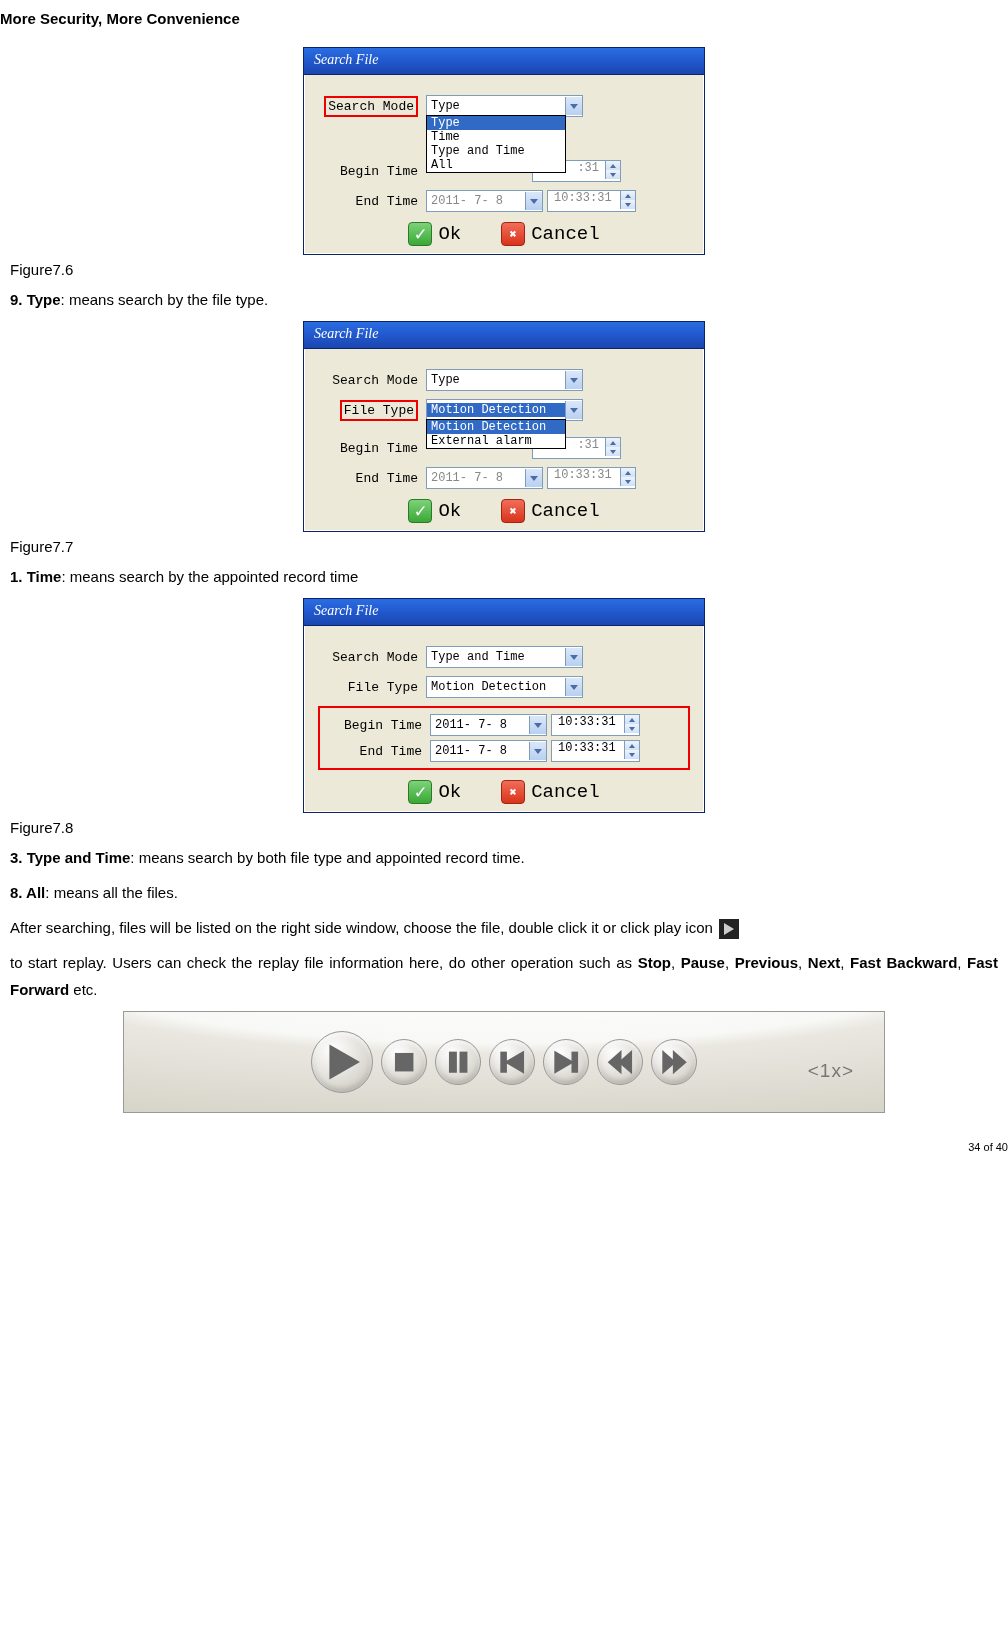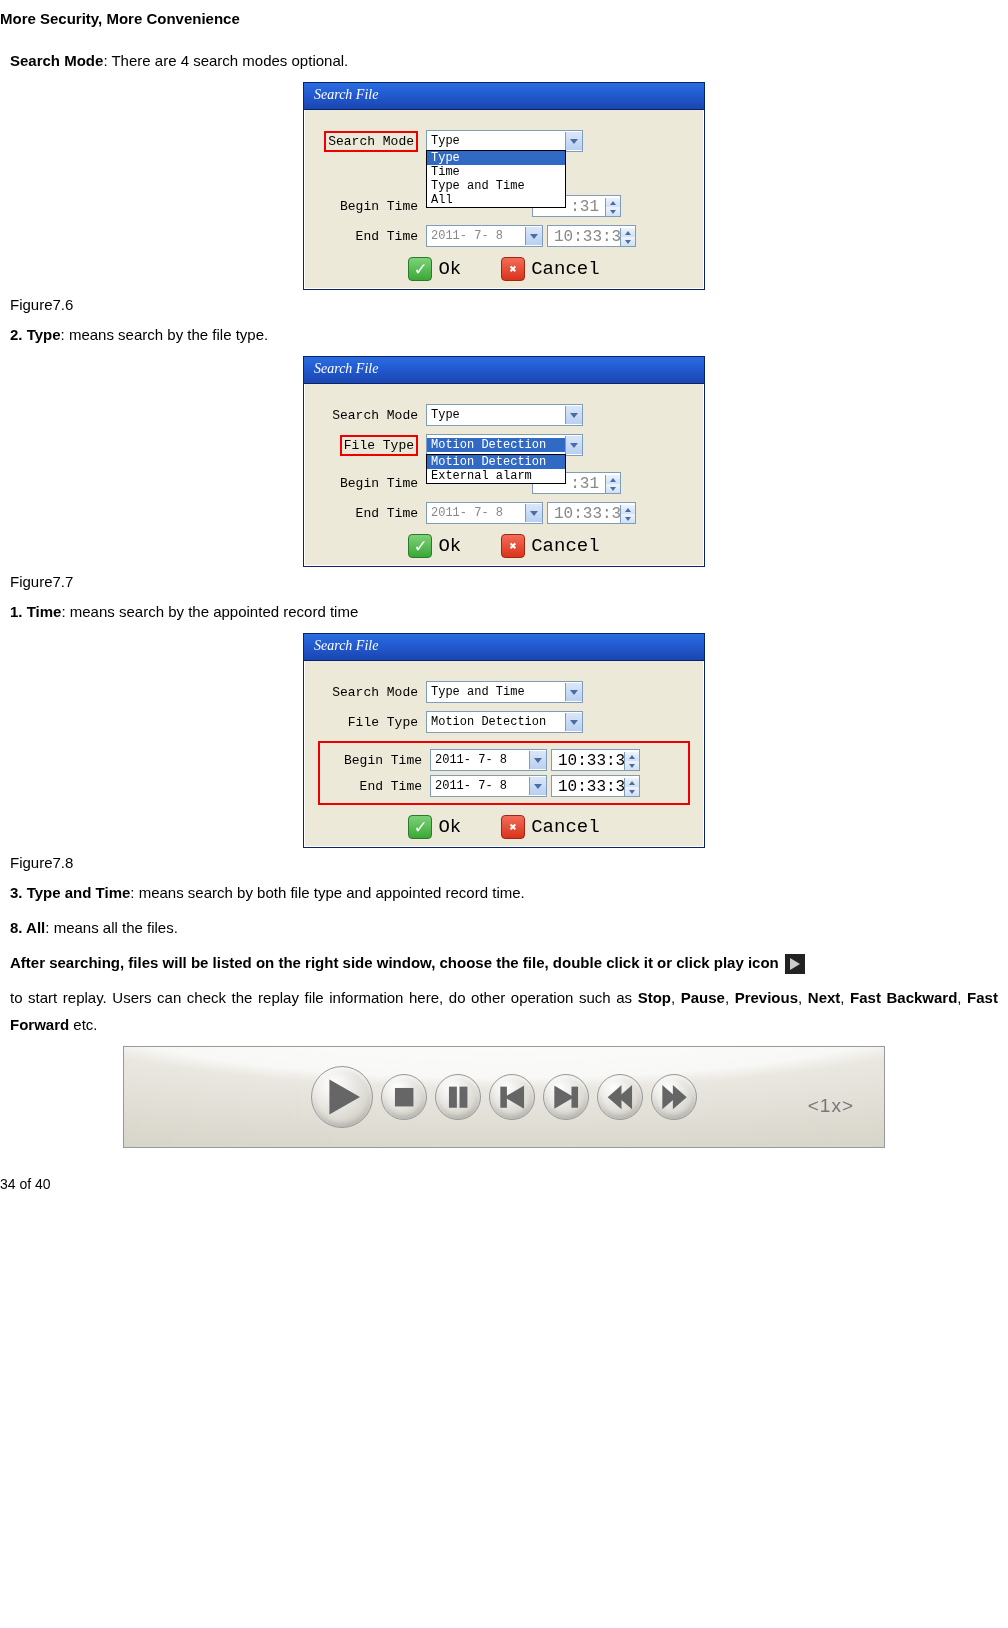--- a/index.html
+++ b/index.html
@@ -95,26 +95,26 @@
   .combo-arrow::after {
     content:"";
     border-left:4px solid transparent;
     border-right:4px solid transparent;
     border-top:5px solid #4a6da7;
   }
   .combo.big .combo-text { width: 130px; }
   .date-combo .combo-text { width: 90px; }
   .time-box {
     display: inline-flex;
-    align-items:flex-end;
+    align-items:flex-start;
     background:#fff;
     border:1px solid #7f9db9;
     height:20px;
     font-family:"Courier New", monospace;
-    font-size:16px;
+    font-size:12px;
     margin-left:4px;
   }
   .time-text { padding:0 6px; width:60px; color:#888; }
   .time-text.active { color:#000; }
   .spinner {
     display:flex; flex-direction:column;
     border-left:1px solid #7f9db9;
   }
   .spinner span{
     height:9px;width:14px;
@@ -221,36 +221,33 @@
     margin:0 2px;
   }
   .play-inline-icon::after{
     content:"";position:absolute;left:5px;top:4px;
     border-left:10px solid #ccc;
     border-top:6px solid transparent;
     border-bottom:6px solid transparent;
   }
 
   .footer-page {
-    text-align:left;
-    font-size:14px;
+    text-align:right;
+    font-size:11px;
     color:#000;
     margin: 28px 0 4px 0;
   }
 </style>
 </head>
 <body>
 
 <div class="page-header">More Security, More Convenience</div>
 
 <div class="content">
 
-<p class="para">
-  <span class="bold">Search Mode</span><span>: There are 4 search modes optional.</span>
-</p>
 
 <div class="figure-wrap">
   <div class="dialog">
     <div class="titlebar">Search File</div>
     <div class="dialog-body">
 
       <div class="row">
         <div class="row-label">
           <span class="hl-label">Search Mode</span>
         </div>
@@ -313,21 +310,21 @@
           <span class="btn-square cancel-sq"></span>
           <span>Cancel</span>
         </div>
       </div>
     </div>
   </div>
 </div>
 <div class="figure-caption">Figure7.6</div>
 
 <p class="para">
-  <span class="bold">2. Type</span><span>: means search by the file type.</span>
+  <span class="bold">9. Type</span><span>: means search by the file type.</span>
 </p>
 
 <div class="figure-wrap">
   <div class="dialog">
     <div class="titlebar">Search File</div>
     <div class="dialog-body">
       <div class="row">
         <div class="row-label">Search Mode</div>
         <div class="field">
           <div class="combo big">
@@ -474,21 +471,21 @@
 </div>
 <div class="figure-caption">Figure7.8</div>
 
 <p class="para">
   <span class="bold">3. Type and Time</span><span>: means search by both file type and appointed record time.</span>
 </p>
 <p class="para">
   <span class="bold">8. All</span><span>: means all the files.</span>
 </p>
 
-<p class="para" style="text-align:justify;font-weight:bold;">
+<p class="para" style="text-align:justify;">
   <span>After searching, files will be listed on the right side window, choose the file, double click it or click play icon</span>
   <span class="play-inline-icon"></span>
 </p>
 <p class="para" style="text-align:justify;">
   <span>to start replay. Users can check the replay file information here, do other operation such as </span><span class="bold">Stop</span><span>, </span><span class="bold">Pause</span><span>, </span><span class="bold">Previous</span><span>, </span><span class="bold">Next</span><span>, </span><span class="bold">Fast Backward</span><span>, </span><span class="bold">Fast Forward</span><span> etc.</span>
 </p>
 
 <div class="figure-wrap">
   <div class="playbar">
     <div class="pbtn large">

